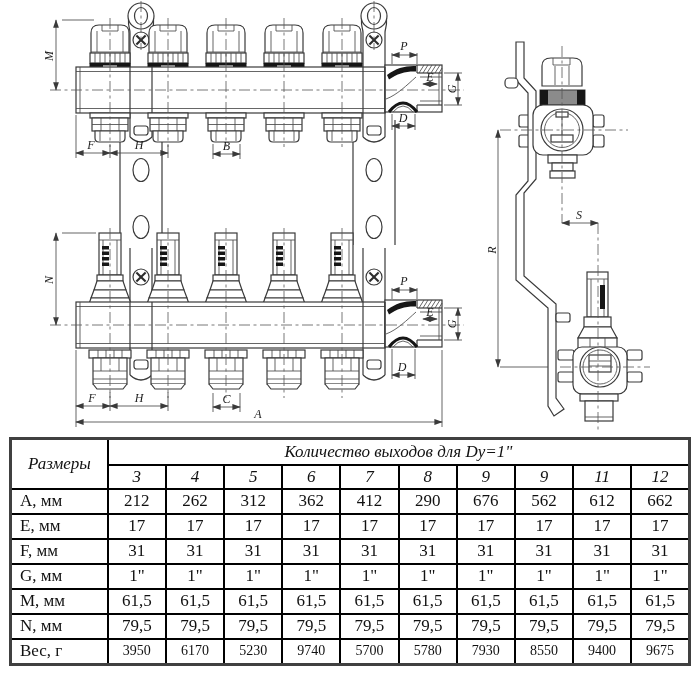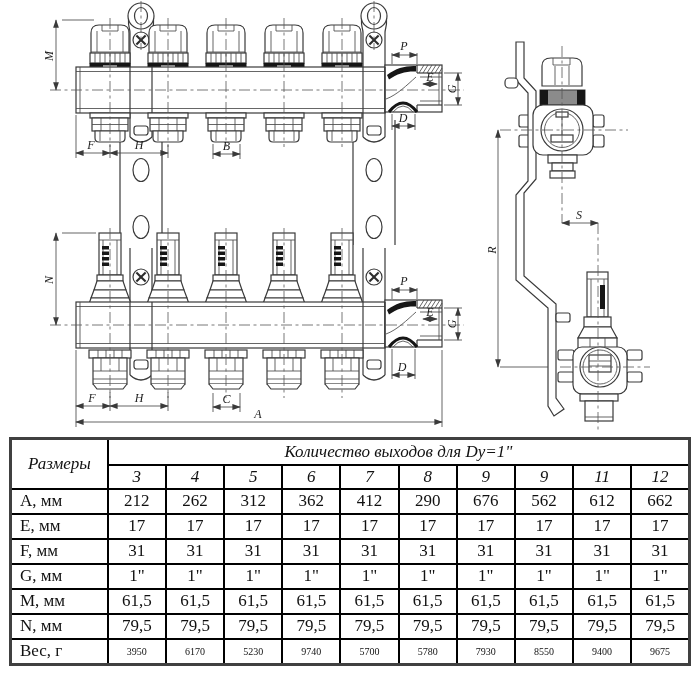--- a/index.html
+++ b/index.html
@@ -17,21 +17,21 @@
   .dimtxt{font:italic 12px "Liberation Serif",serif;fill:#1c1c1c;text-anchor:middle;}
   
   .spec{position:absolute;left:9px;top:437px;width:682px;border-collapse:collapse;table-layout:fixed;}
   .spec td{border:2px solid #000;font-size:17px;color:#111;text-align:center;padding:0 2px;overflow:hidden;white-space:nowrap;}
   .spec{border:3px solid #404040;}
   .spec .hdr{height:26px;}
   .spec .sub td{height:22px;}
   .spec .drow td{height:23px;}
   .red{color:#c51f1f;font-style:italic;}
   .rowlabel{text-align:left !important;padding-left:8px !important;margin-top:25px;}
-  .spec tr:last-child td:not(.rowlabel){font-size:10px;text-align:center;}
+  .spec tr:last-child td:not(.rowlabel){font-size:14px;text-align:center;}
 </style>
 </head>
 <body>
 
 <div class="stage">
 
 <svg width="700" height="436" viewBox="0 0 700 436">
   <defs>
     <marker id="ah" viewBox="0 0 10 8" refX="9" refY="4" markerWidth="10" markerHeight="8" orient="auto-start-reverse">
       <path d="M0,0.6 L10,4 L0,7.4 z" fill="#3a3a3a"></path>

